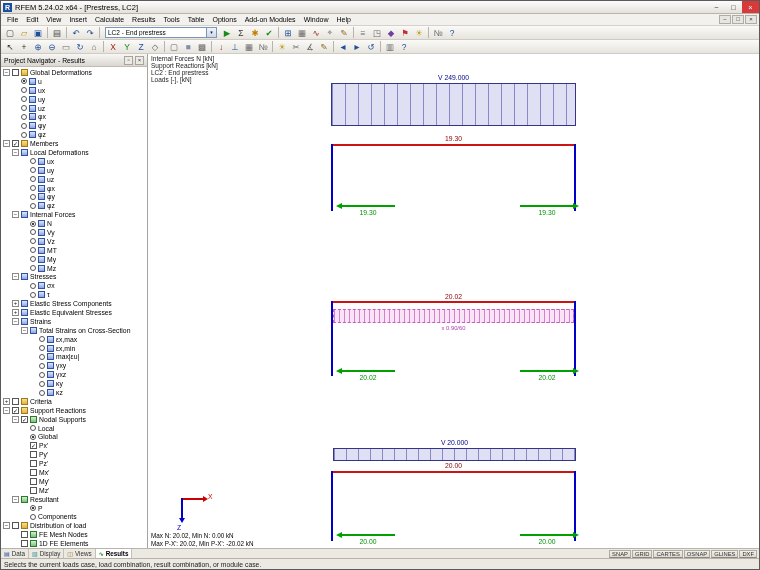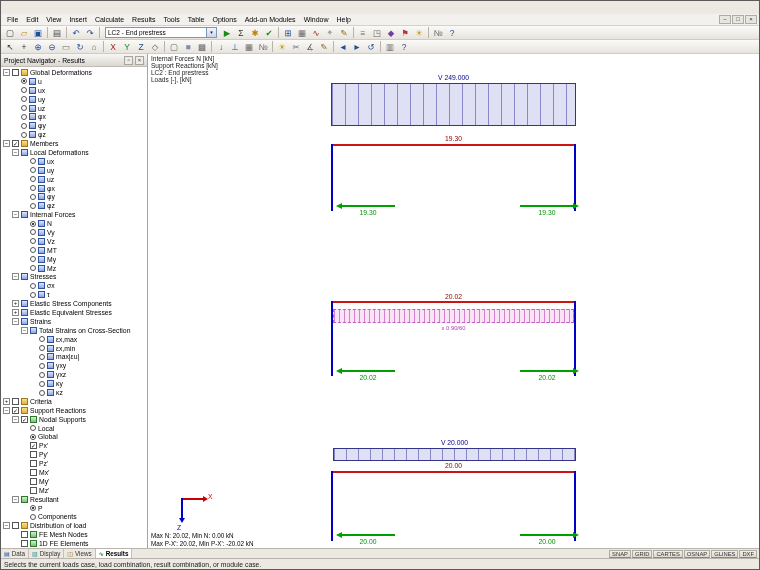--- a/index.html
+++ b/index.html
@@ -82,20 +82,29 @@
   .axh { position:absolute; right:-5px; top:-2.2px; width:0; height:0; border-top:3px solid transparent; border-bottom:3px solid transparent; border-left:5px solid #cc0000; }
   .axis-z { position:absolute; width:1.5px; height:20px; background:#0000cc; }
   .azh { position:absolute; bottom:-5px; left:-2.2px; width:0; height:0; border-left:3px solid transparent; border-right:3px solid transparent; border-top:5px solid #0000cc; }
   .stats { font-size:6.3px; color:#000; }
 </style>
 </head>
 <body>
 
 <div class="window">
 
+  <div class="titlebar">
+    <span class="app-icon">R</span>
+    <span class="title-text">RFEM 5.24.02 x64 - [Prestress, LC2]</span>
+    <span class="win-buttons">
+      <span class="wbtn">−</span>
+      <span class="wbtn">□</span>
+      <span class="wbtn close">×</span>
+    </span>
+  </div>
 
   <div class="menubar">
     <span id="menu-items" style="display:flex;">
         <span class="menu-item">File</span>
         <span class="menu-item">Edit</span>
         <span class="menu-item">View</span>
         <span class="menu-item">Insert</span>
         <span class="menu-item">Calculate</span>
         <span class="menu-item">Results</span>
         <span class="menu-item">Tools</span>

